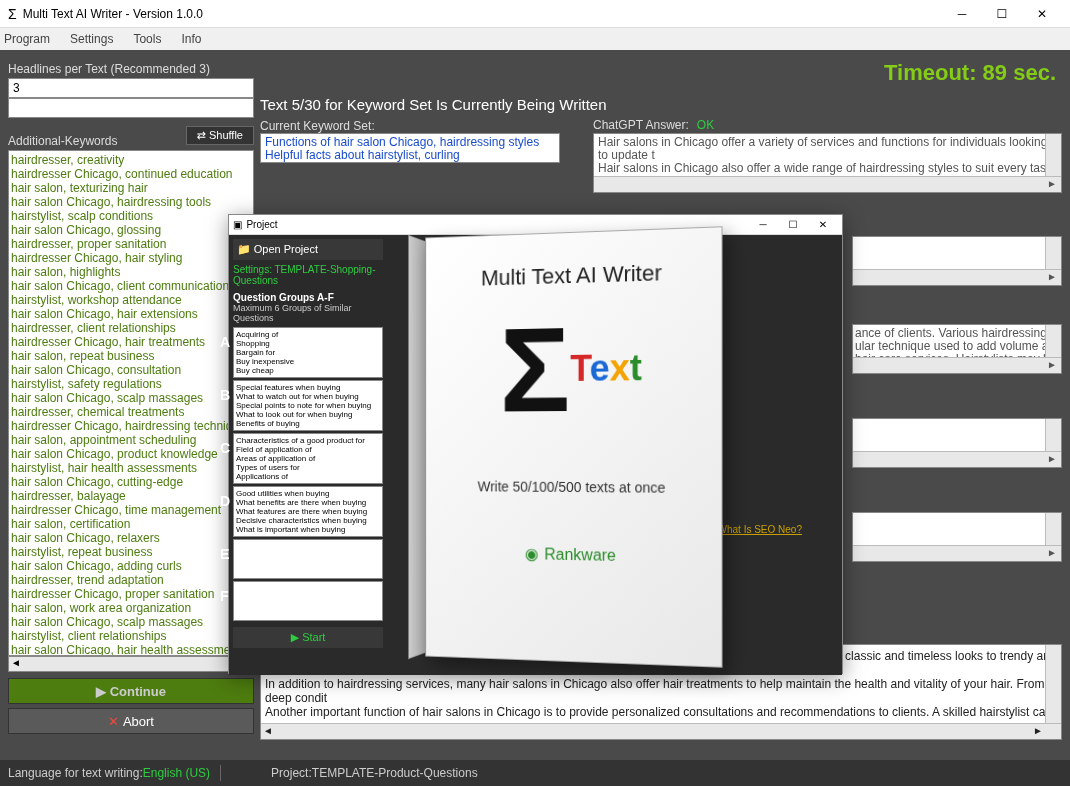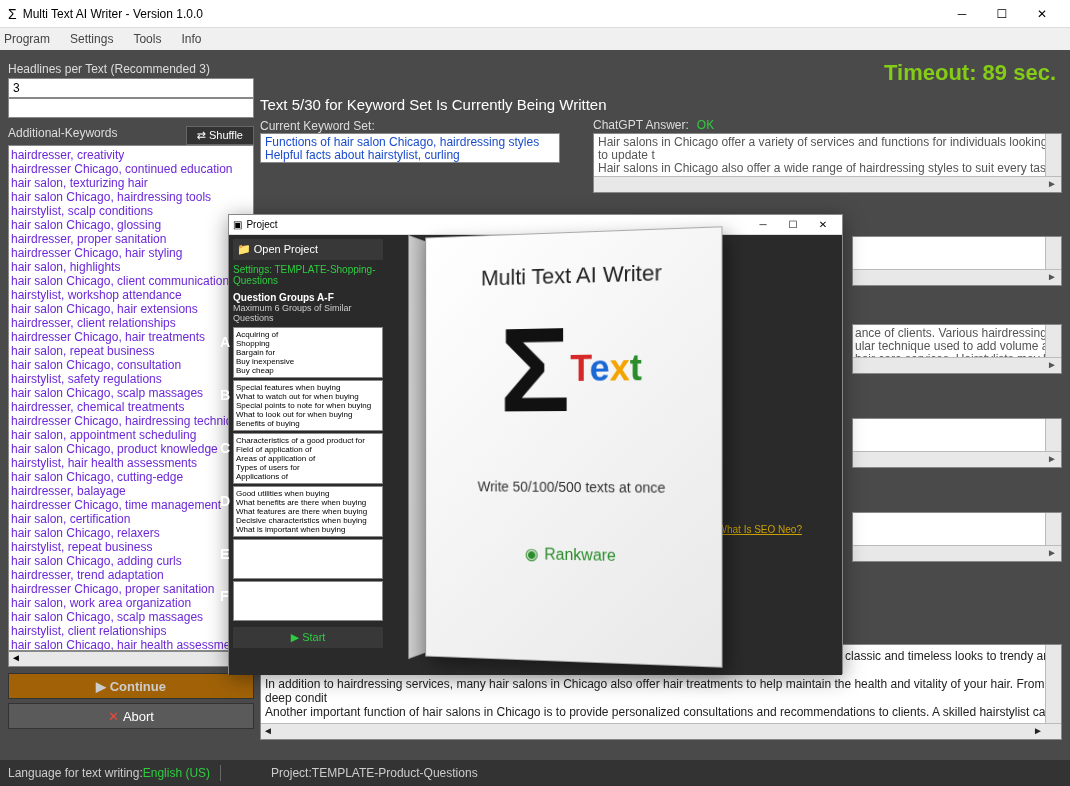--- a/index.html
+++ b/index.html
@@ -8,26 +8,26 @@
 .titlebar .sigma { font-size: 14px; margin-right: 6px; }
 .titlebar .title { font-size: 12px; flex: 1; }
 .titlebar .winbtn { width: 40px; height: 28px; display: flex; align-items: center; justify-content: center; font-size: 12px; cursor: pointer; }
 .menubar { background: #f0f0f0; height: 22px; display: flex; align-items: center; padding: 0 4px; font-size: 12px; color: #444; }
 .menubar span { margin-right: 20px; cursor: pointer; }
 .main { position: relative; height: 710px; background: #4a4a4a; }
 .left-panel { position: absolute; left: 8px; top: 6px; width: 246px; }
 .lbl { color: #ddd; font-size: 12px; margin-bottom: 2px; margin-top: 6px; display:block; }
 .txt-input { width: 100%; background: #fff; border: 1px solid #888; height: 20px; font-size: 12px; padding: 0 4px; }
 .shuffle-btn { background: #333; color: #fff; font-size: 11px; padding: 2px 10px; border: 1px solid #666; cursor: pointer; float: right; }
-.kw-list { width: 100%; height: 506px; background: #fff; border: 1px solid #888; font-size: 12px; overflow: hidden; padding: 2px; line-height: 14px; color: #6d28d9; }
+.kw-list { width: 100%; height: 506px; background: #fff; border: 1px solid #888; font-size: 12px; overflow: hidden; padding: 2px; line-height: 14px; color: #4d7c0f; }
 .kw-row { white-space: nowrap; }
 .scroll-h { background: #e8e8e8; height: 16px; border: 1px solid #888; position: relative; margin-top: 0; }
 .scroll-h::before { content: '◄'; position:absolute; left:2px; font-size:10px; }
 .scroll-h::after { content: '►'; position:absolute; right:2px; font-size:10px; }
-.btn-continue { width: 100%; background: #a16207; color: #ccc; border: 1px solid #333; height: 26px; font-size: 13px; font-weight: bold; margin-top: 6px; cursor: pointer; }
+.btn-continue { width: 100%; background: #4d7c0f; color: #ccc; border: 1px solid #333; height: 26px; font-size: 13px; font-weight: bold; margin-top: 6px; cursor: pointer; }
 .btn-abort { width: 100%; background: #5a5a5a; color: #fff; border: 1px solid #333; height: 26px; font-size: 13px; font-weight: normal; margin-top: 4px; cursor: pointer; text-align: center; }
 .btn-abort .x { color: #e74c3c; margin-right: 4px; }
 .right-area { position: absolute; left: 260px; top: 6px; right: 8px; }
 .timeout { position: absolute; right: 14px; top: 10px; color: #84cc16; font-size: 22px; font-weight: bold; }
 .status-line { color: #fff; font-size: 15px; font-weight: normal; margin-top: 40px; }
 .sub-lbl { color: #ddd; font-size: 12px; margin-top: 4px; }
 .kwset-box { background: #fff; border: 1px solid #888; width: 300px; height: 30px; padding: 2px 4px; font-size: 12px; color: #1a4ccc; overflow: hidden; line-height: 13px; }
 .answer-lbl { color: #ddd; font-size: 12px; display:inline-block; }
 .ok { color: #2ecc40; font-size: 12px; margin-left: 8px; }
 .answer-box { background: #fff; border: 1px solid #888; height: 60px; padding: 2px 4px; font-size: 12px; color: #555; overflow: hidden; line-height: 13px; position: relative; }
@@ -95,21 +95,21 @@
 </div>
 
 <div class="main">
   <div class="timeout">Timeout: 89 sec.</div>
 
   <div class="left-panel">
     <span class="lbl">Headlines per Text (Recommended 3)</span>
     <input class="txt-input" value="3" style="">
     <input class="txt-input" value="" style="">
     <div style="margin-top:8px; overflow:hidden;">
-      <span class="lbl" style="float:left;margin-top:0">Additional-Keywords</span>
+      <span class="lbl" style="float:left;margin-top:8px">Additional-Keywords</span>
       <button class="shuffle-btn">⇄ Shuffle</button>
     </div>
     <div class="kw-list" id="kwlist">
         <div class="kw-row">hairdresser, creativity</div>
         <div class="kw-row">hairdresser Chicago, continued education</div>
         <div class="kw-row">hair salon, texturizing hair</div>
         <div class="kw-row">hair salon Chicago, hairdressing tools</div>
         <div class="kw-row">hairstylist, scalp conditions</div>
         <div class="kw-row">hair salon Chicago, glossing</div>
         <div class="kw-row">hairdresser, proper sanitation</div>

